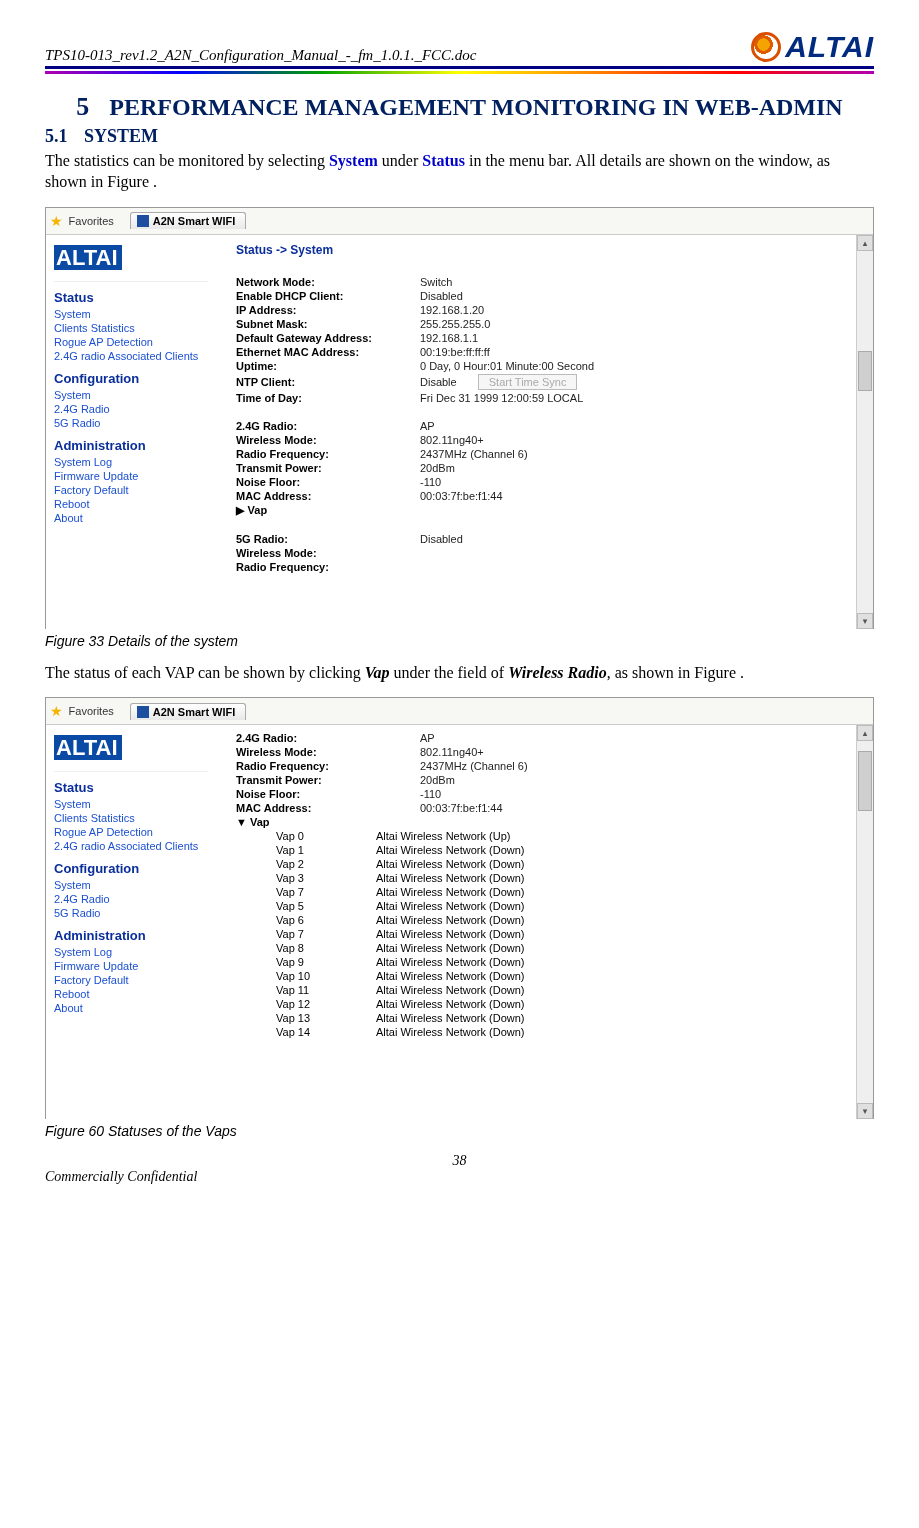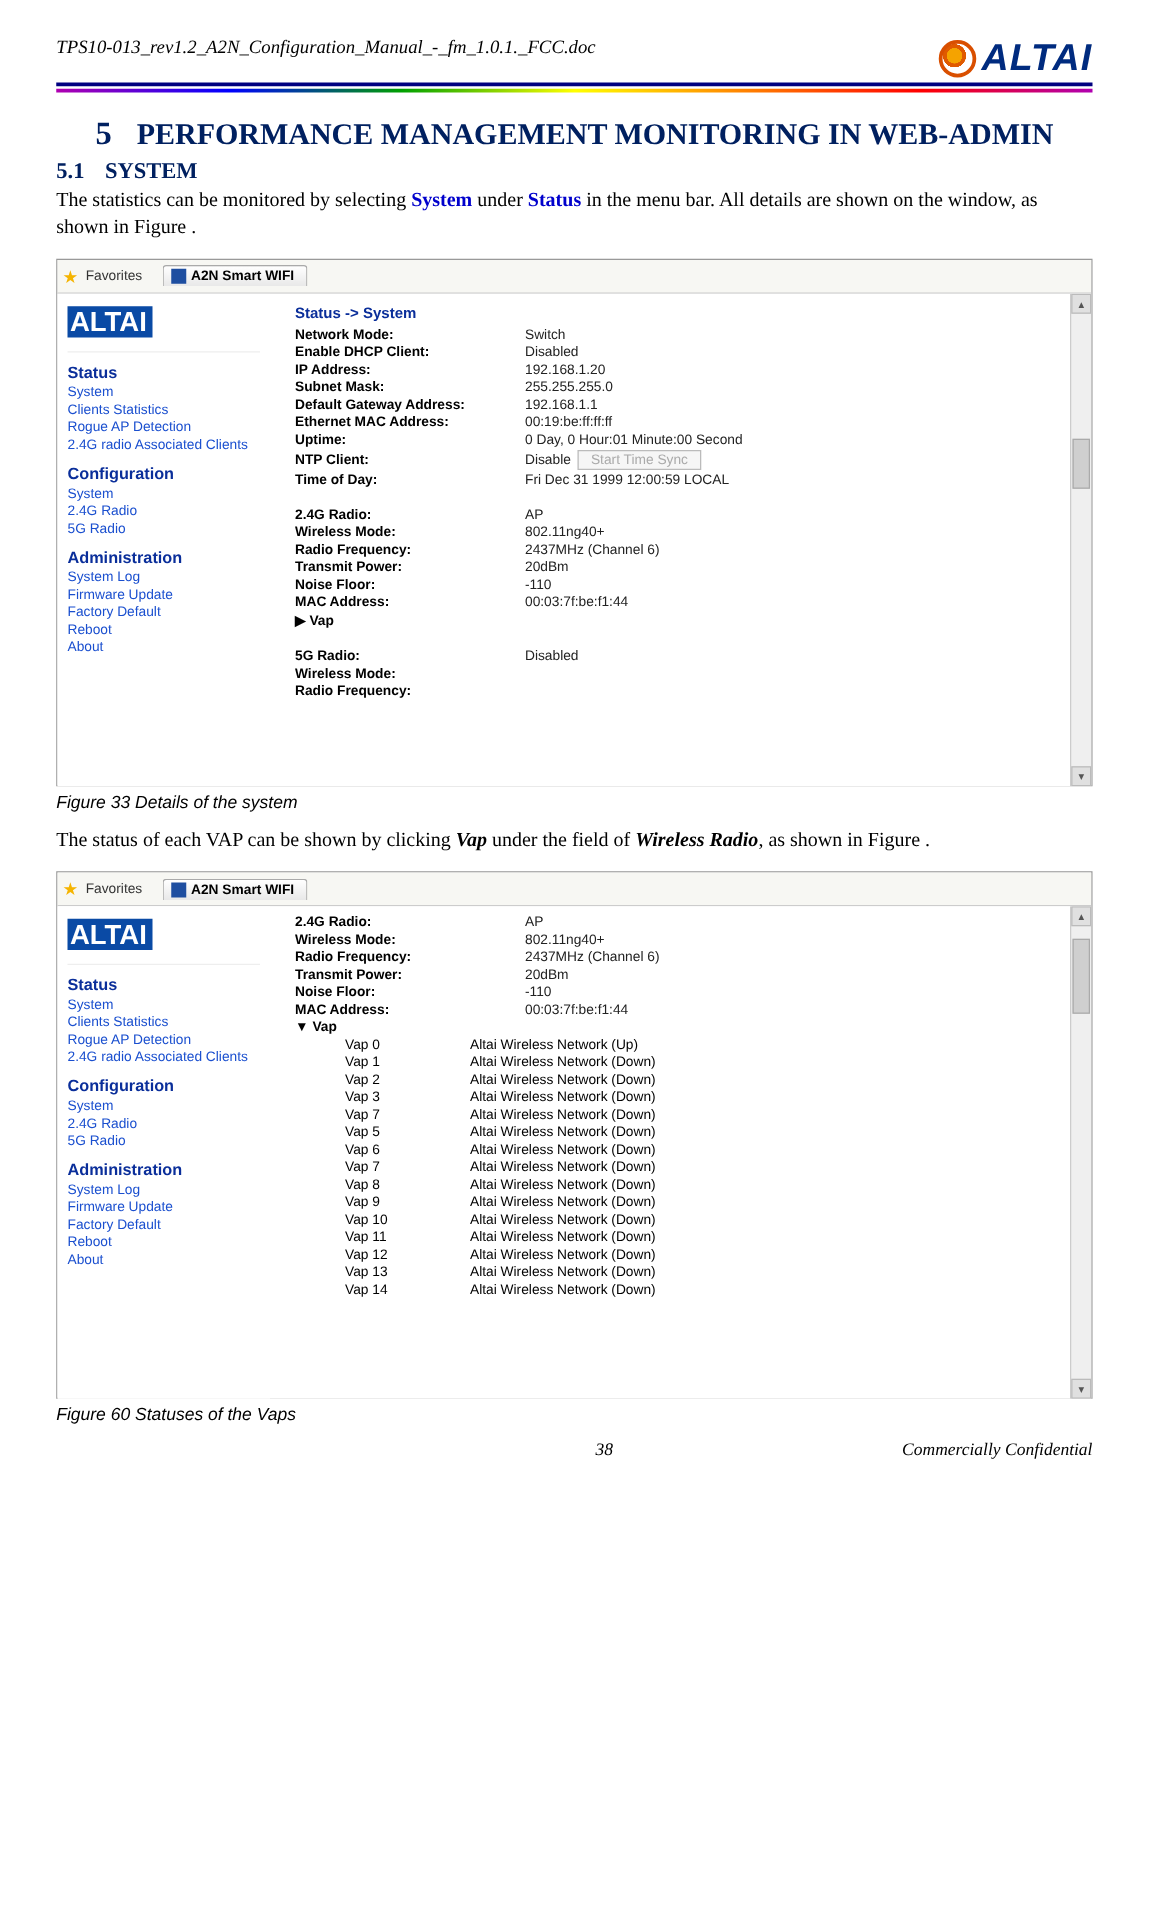--- a/index.html
+++ b/index.html
@@ -10,21 +10,21 @@
     color: #000;
     width: 919px;
   }
   .page {
     padding: 30px 45px 10px 45px;
     box-sizing: border-box;
   }
   .hdr-row {
     display: flex;
     justify-content: space-between;
-    align-items: flex-start;
+    align-items: flex-end;
     border-bottom: 3px solid #000080;
     padding-bottom: 2px;
     margin-bottom: 2px;
   }
   .hdr-title {
     font-style: italic;
     font-size: 15px;
   }
   .logo {
     display: flex;
@@ -81,20 +81,21 @@
     font-size: 14px;
     font-family: Arial, sans-serif;
     margin: 4px 0 14px 0;
   }
   .footer {
     display: flex;
     justify-content: space-between;
     font-style: italic;
     font-size: 14px;
     margin-top: 6px;
+    flex-direction: column;
   }
   .footer .page-num { flex: 1; text-align: center; font-family: "Times New Roman"; }
   .footer .conf { font-family: "Times New Roman"; }
 
   
   .shot {
     border: 1px solid #999;
     background: #f4f4f4;
     font-family: Tahoma, Arial, sans-serif;
     font-size: 11px;
@@ -164,21 +165,21 @@
   .content {
     flex: 1;
     padding: 6px 10px 6px 20px;
     box-sizing: border-box;
     position: relative;
   }
   .breadcrumb {
     color: #0a2e9a;
     font-weight: bold;
     font-size: 12px;
-    margin: 2px 0 4px 0;
+    margin: 2px 0 18px 0;
   }
   .breadcrumb .cur { color: #0a2e9a; }
   .kv-row {
     display: flex;
     align-items: center;
     padding: 1px 0;
   }
   .kv-row .k {
     width: 184px;
     font-weight: bold;
@@ -186,21 +187,21 @@
   }
   .kv-row .v {
     color: #222;
   }
   .btn-disabled {
     display: inline-block;
     border: 1px solid #bbb;
     background: #f6f6f6;
     color: #aaa;
     padding: 1px 10px;
-    margin-left: 2px;
+    margin-left: 18px;
     font-family: Tahoma, Arial, sans-serif;
     font-size: 11px;
   }
   .sep-space { height: 14px; }
   .vap-toggle { font-weight: bold; align-items: center; }
   .vap-toggle .tri { font-family: Arial; }
   .vap-list .vap-row {
     display: flex;
     padding: 1px 0 1px 40px;
   }

